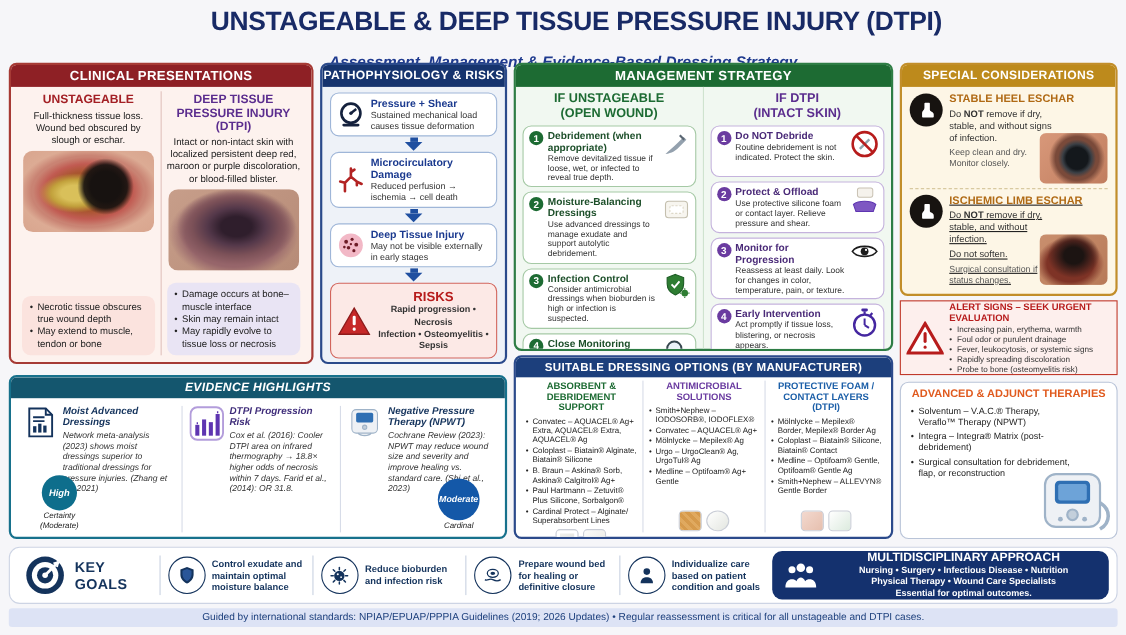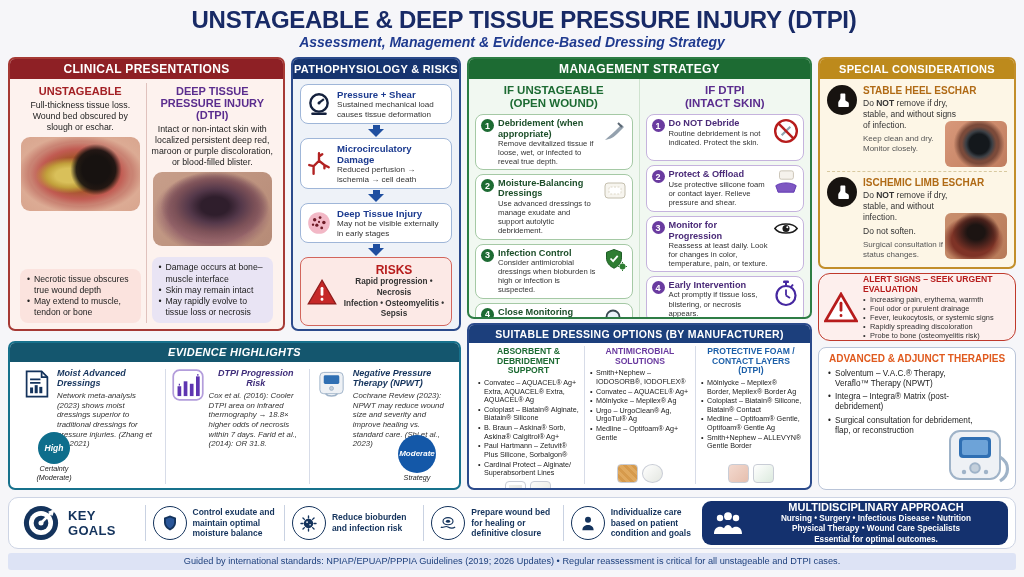--- a/index.html
+++ b/index.html
@@ -1,21 +1,21 @@
 <!DOCTYPE html>
 <html><head>
 <meta charset="utf-8">
 <style>
   * { margin:0; padding:0; box-sizing:border-box; }
   body { width:1024px; height:577px; background:#f6f6f9; font-family:"Liberation Sans", sans-serif; position:relative; overflow:hidden; color:#222; }
   .abs { position:absolute; }
 
   
   .title { top:6px; left:12px; width:100%; text-align:center; font-size:24px; font-weight:800; color:#182a66; letter-spacing:-0.3px; }
-  .subtitle { top:34px; left:0; width:100%; text-align:center; font-size:14px; font-weight:700; font-style:italic; color:#1f3a8f; }
+  .subtitle { top:48px; left:0; width:100%; text-align:center; font-size:14px; font-weight:700; font-style:italic; color:#1f3a8f; }
 
   
   .panel { border-radius:7px; overflow:hidden; }
   .phead { color:#fff; font-weight:700; text-align:center; letter-spacing:.3px; }
 
   
   .clinical { left:8px; top:57px; width:277px; height:274px; background:#fdf2ee; border:2px solid #a63a35; }
   .clinical .phead { background:#8e2025; font-size:12px; line-height:20px; height:20px; }
   .clinical .cols { display:flex; height:calc(100% - 20px); padding:4px 5px 6px; }
   .ccol { width:50%; padding:0 5px; display:flex; flex-direction:column; }
@@ -86,21 +86,21 @@
   .img-heel { background:
       radial-gradient(circle at 55% 50%, #14181c 0 24%, #3a3f45 32%, transparent 42%),
       radial-gradient(circle at 55% 50%, #7a4a3a 0 48%, transparent 62%),
       linear-gradient(135deg, #d8987a, #c07d5e); }
   .img-limb { background:
       radial-gradient(ellipse at 50% 42%, #1c1412 0 20%, #4a221c 36%, transparent 54%),
       radial-gradient(ellipse at 45% 58%, #7e3326 0 44%, transparent 64%),
       linear-gradient(135deg, #c98f6e, #b77a58); }
 
   
-  .alert { left:818px; top:273px; width:198px; height:68px; background:#fdefed; border:1.6px solid #c0392b; border-radius:12px; padding:4px 5px; display:flex; gap:5px; align-items:center; }
+  .alert { left:818px; top:273px; width:198px; height:68px; background:#fdefed; border:1.6px solid #c0392b; border-radius:0; padding:4px 5px; display:flex; gap:5px; align-items:center; }
   .alert .tt { font-size:8.6px; font-weight:800; color:#b71c1c; margin-bottom:1px; }
   .alert .bl { font-size:7.4px; line-height:1.22; color:#333; padding-left:7px; position:relative; }
   .alert .bl::before { content:"•"; position:absolute; left:0; }
 
   
   .dress { left:467px; top:323px; width:345px; height:167px; background:#fff; border:2px solid #2b4a8b; }
   .dress .phead { background:#1c3f7c; font-size:10.5px; line-height:18px; height:18px; }
   .dress .cols { display:flex; height:calc(100% - 18px); padding:3px 4px 4px; }
   .dcol { width:33.33%; padding:1px 4px; display:flex; flex-direction:column; }
   .dcol + .dcol { border-left:1px solid #d7dce8; }
@@ -128,21 +128,21 @@
 
   
   .evid { left:8px; top:341px; width:453px; height:149px; background:#fff; border:2px solid #17718c;font-style:italic; }
   .evid .phead { background:#14566e; font-size:11px; line-height:19px; height:19px; }
   .evid .cols { display:flex; height:calc(100% - 19px); padding:7px 6px 4px; }
   .ecol { padding:0 6px; position:relative; }
   .ecol + .ecol { border-left:1px solid #d7dce8; }
   .ecol.e1 { width:34%; } .ecol.e2 { width:33%; } .ecol.e3 { width:33%; }
   .ecol .top { display:flex; gap:5px; }
   .ecol .tt { font-size:9px; font-weight:800; margin-bottom:2px; line-height:1.1; }
-  .ecol.e1 .tt { color:#14335c; } .ecol.e2 .tt { color:#3f2d7a;text-align:center; } .ecol.e3 .tt { color:#14335c; }
+  .ecol.e1 .tt { color:#14335c; } .ecol.e2 .tt { color:#3f2d7a; } .ecol.e3 .tt { color:#14335c; }
   .ecol .dd { font-size:7.8px; line-height:1.25; color:#333; }
   .badge { border-radius:50%; color:#fff; font-weight:700; display:flex; align-items:center; justify-content:center; }
   .badge.high { width:32px; height:32px; background:#0e6e8c; font-size:8.5px; }
   .badge.mod { width:38px; height:38px; background:#1458a8; font-size:8px; }
   .badge-wrap { position:absolute; bottom:2px; text-align:center; width:60px; }
   .badge-wrap .sub { font-size:7.2px; color:#222; margin-top:1px; line-height:1.15; }
   .bw-left { left:8px; } .bw-right { right:6px; }
   .badge-wrap .badge { margin:0 auto; }
 
   
@@ -419,21 +419,21 @@
         <div class="ln" style="font-size:8px; color:#555;">Keep clean and dry. Monitor closely.</div>
         <div class="sphoto img-heel"></div>
       </div>
     </div>
     <div class="sitem">
       <div class="foot-badge">
         <svg width="17" height="17" viewBox="0 0 24 24">
             <path d="M10 2h5c.6 0 1 .4 1 1v8c0 1 .6 1.7 1.7 2.1 2 .8 3.3 2 3.3 3.9v3c0 .6-.4 1-1 1H7c-.6 0-1-.4-1-1v-5c0-1 .4-1.9 1.2-2.7C8.3 11.3 9 10 9 8.5V3c0-.6.4-1 1-1z" fill="#fff"></path>
           </svg>
       </div>
-      <div style="flex:1;">
+      <div style="flex:1;text-decoration:underline;">
         <div class="tt">ISCHEMIC LIMB ESCHAR</div>
         <div class="ln"><span>Do </span><b>NOT</b><span> remove if dry, stable, and without infection.</span></div>
         <div class="ln">Do not soften.</div>
         <div class="ln" style="font-size:8px; color:#555;">Surgical consultation if status changes.</div>
         <div class="sphoto img-limb"></div>
       </div>
     </div>
   </div>
 </div>
 
@@ -569,21 +569,21 @@
               <path d="M10 24c2 3 10 3 12 0" fill="none" stroke="#9fb3c8" stroke-width="1.5"></path>
             </svg>
         </span>
         <div>
           <div class="tt">Negative Pressure Therapy (NPWT)</div>
           <div class="dd">Cochrane Review (2023): NPWT may reduce wound size and severity and improve healing vs. standard care. (Shi et al., 2023)</div>
         </div>
       </div>
       <div class="badge-wrap bw-right">
         <div class="badge mod">Moderate</div>
-        <div class="sub">Strategy</div>
+        <div class="sub">Cardinal</div>
       </div>
     </div>
   </div>
 </div>
 
 <div class="abs goals">
   <div class="kg-label">
     <span>
       <svg width="38" height="38" viewBox="0 0 30 30">
           <circle cx="15" cy="15" r="13.5" fill="#14335c"></circle>

